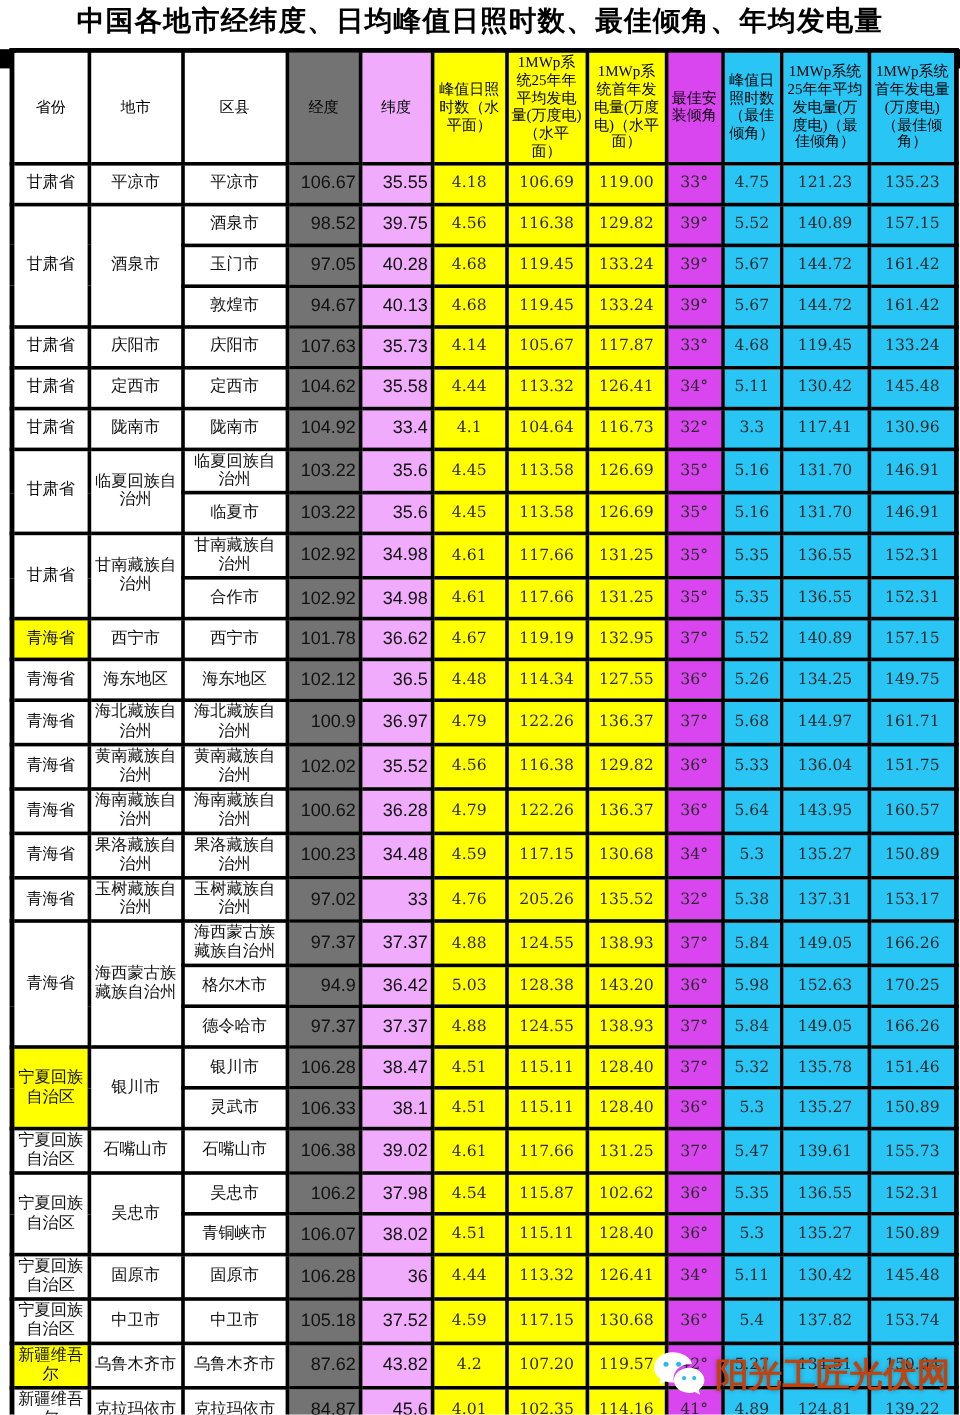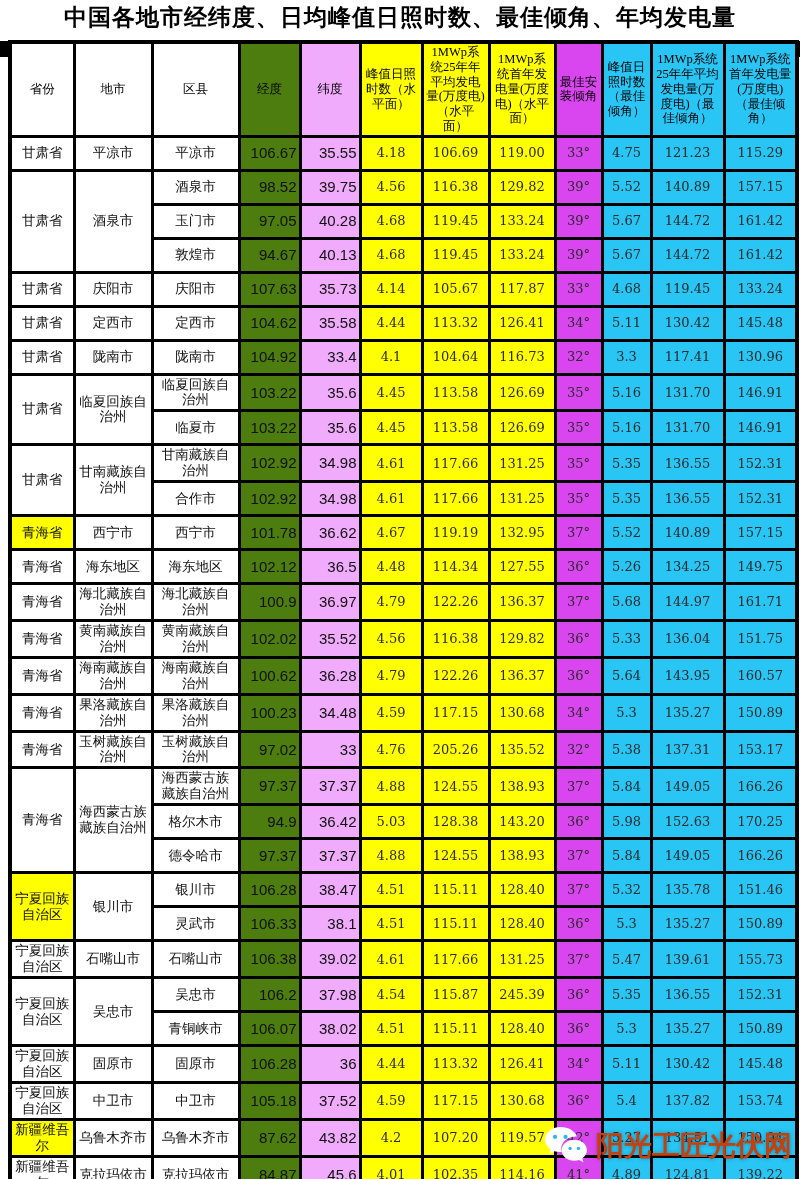--- a/index.html
+++ b/index.html
@@ -41,21 +41,21 @@
   .data-table th {
     font-size:12.5px; font-weight:normal; color:#000;
     font-family:"Liberation Serif","DejaVu Serif",serif;
   }
   .data-table td {
     font-size:13px; color:#2a2a2a;
     font-family:"DejaVu Serif","Liberation Serif",serif;
   }
   
   .c1,.c2,.c3 { background:#ffffff; }
-  .c4  { background:#4d7c0f; }
+  .c4  { background:#737373; }
   .c5  { background:#f0abfc; }
   .c6,.c7,.c8 { background:#ffff00; }
   .c9  { background:#d946ef; }
   .c10,.c11,.c12 { background:#29c5f5; }
   td.hl { background:#ffff00; }
   
   td.c4, td.c5 {
     font-family:"Liberation Sans","DejaVu Sans",sans-serif;
     font-size:15px; color:#111;text-align:right;
   }
@@ -122,21 +122,21 @@
           <td class="c2">平凉市</td>
           <td class="c3">平凉市</td>
           <td class="c4">106.67</td>
           <td class="c5">35.55</td>
           <td class="c6">4.18</td>
           <td class="c7">106.69</td>
           <td class="c8">119.00</td>
           <td class="c9">33°</td>
           <td class="c10">4.75</td>
           <td class="c11">121.23</td>
-          <td class="c12">115.29</td>
+          <td class="c12">135.23</td>
         </tr>
         <tr>
           <td class="c1" rowspan="3">甘肃省</td>
           <td class="c2" rowspan="3">酒泉市</td>
           <td class="c3">酒泉市</td>
           <td class="c4">98.52</td>
           <td class="c5">39.75</td>
           <td class="c6">4.56</td>
           <td class="c7">116.38</td>
           <td class="c8">129.82</td>
@@ -440,21 +440,21 @@
           <td class="c12">155.73</td>
         </tr>
         <tr>
           <td class="c1" rowspan="2">宁夏回族自治区</td>
           <td class="c2" rowspan="2">吴忠市</td>
           <td class="c3">吴忠市</td>
           <td class="c4">106.2</td>
           <td class="c5">37.98</td>
           <td class="c6">4.54</td>
           <td class="c7">115.87</td>
-          <td class="c8">245.39</td>
+          <td class="c8">102.62</td>
           <td class="c9">36°</td>
           <td class="c10">5.35</td>
           <td class="c11">136.55</td>
           <td class="c12">152.31</td>
         </tr>
         <tr>
           <td class="c3">青铜峡市</td>
           <td class="c4">106.07</td>
           <td class="c5">38.02</td>
           <td class="c6">4.51</td>

